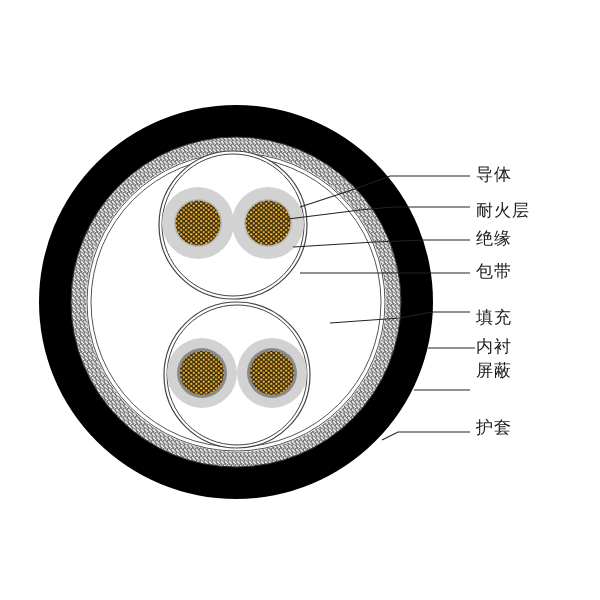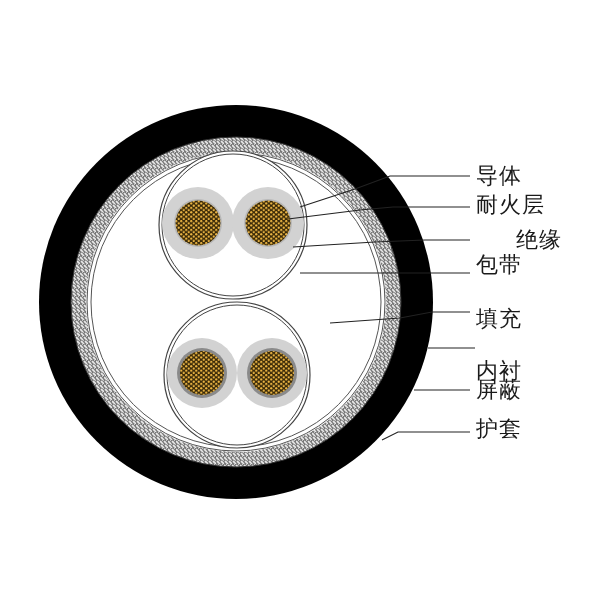--- a/index.html
+++ b/index.html
@@ -1,22 +1,22 @@
 <!DOCTYPE html>
 <html><head>
   <meta charset="utf-8">
   <style>
     html, body { margin: 0; padding: 0; background: #ffffff; }
     body { width: 600px; height: 600px; position: relative; overflow: hidden; font-family: "DejaVu Sans", sans-serif; }
     #diagram { position: absolute; left: 0; top: 0; width: 600px; height: 600px; }
     .label {
       position: absolute;
       left: 476px;
-      font-family: Liberation Serif, serif;
-      font-size: 22px;
+      font-family: Liberation Mono, monospace;
+      font-size: 17px;
       line-height: 26px;
       color: #1a1a1a;
       white-space: nowrap;
       letter-spacing: 1px;
     }
   </style>
 </head>
 <body>
 
 <svg id="diagram" viewBox="0 0 600 600" xmlns="http://www.w3.org/2000/svg">
@@ -92,19 +92,19 @@
 
     <polyline points="428,348 475,348"></polyline>
 
     <polyline points="414,390 470,390"></polyline>
 
     <polyline points="382,440 398,432 470,432"></polyline>
   </g>
 </svg>
 
 <div class="label" style="top:163px;">导体</div>
-<div class="label" style="top:192px;">耐火层</div>
-<div class="label" style="top:227px;margin-left:40px;">绝缘</div>
-<div class="label" style="top:252px;">包带</div>
+<div class="label" style="top:199px;">耐火层</div>
+<div class="label" style="top:227px;">绝缘</div>
+<div class="label" style="top:260px;">包带</div>
 <div class="label" style="top:306px;">填充</div>
-<div class="label" style="top:335px;margin-top:23px;">内衬</div>
-<div class="label" style="top:377px;text-align:right;">屏蔽</div>
+<div class="label" style="top:335px;">内衬</div>
+<div class="label" style="top:359px;text-align:right;">屏蔽</div>
 <div class="label" style="top:416px;">护套</div>
 
 </body></html>

